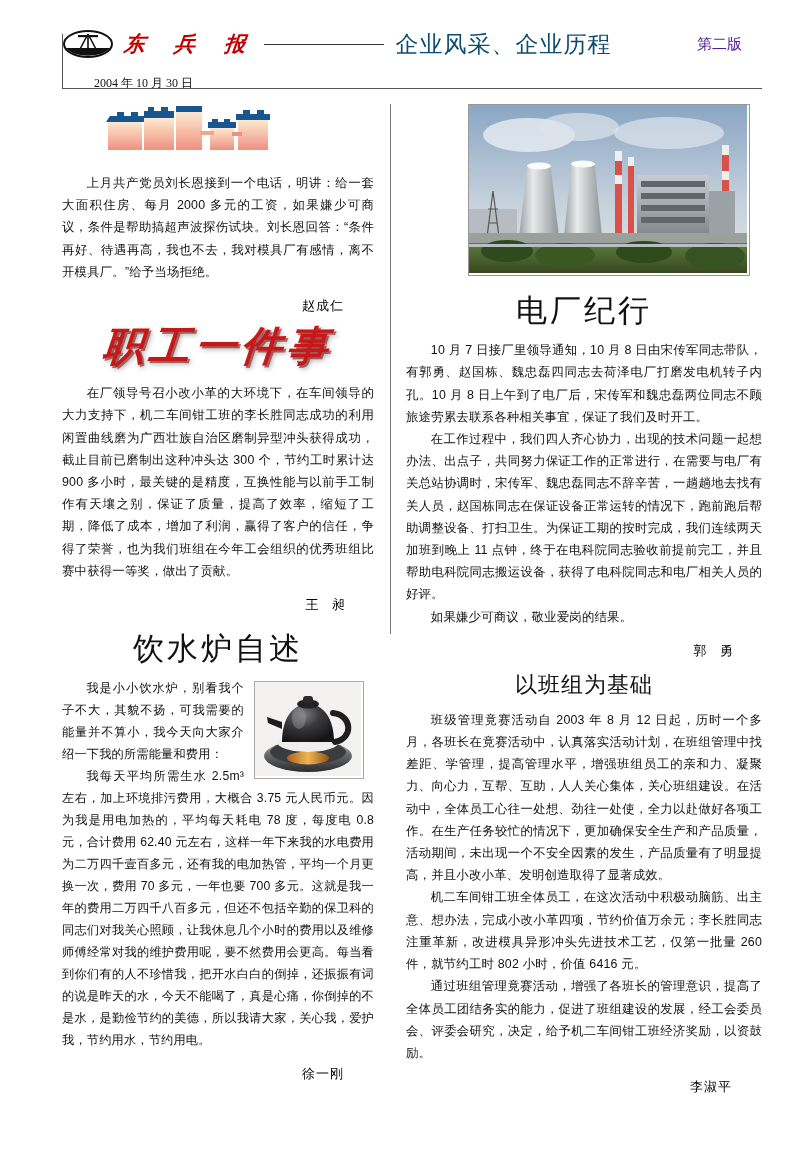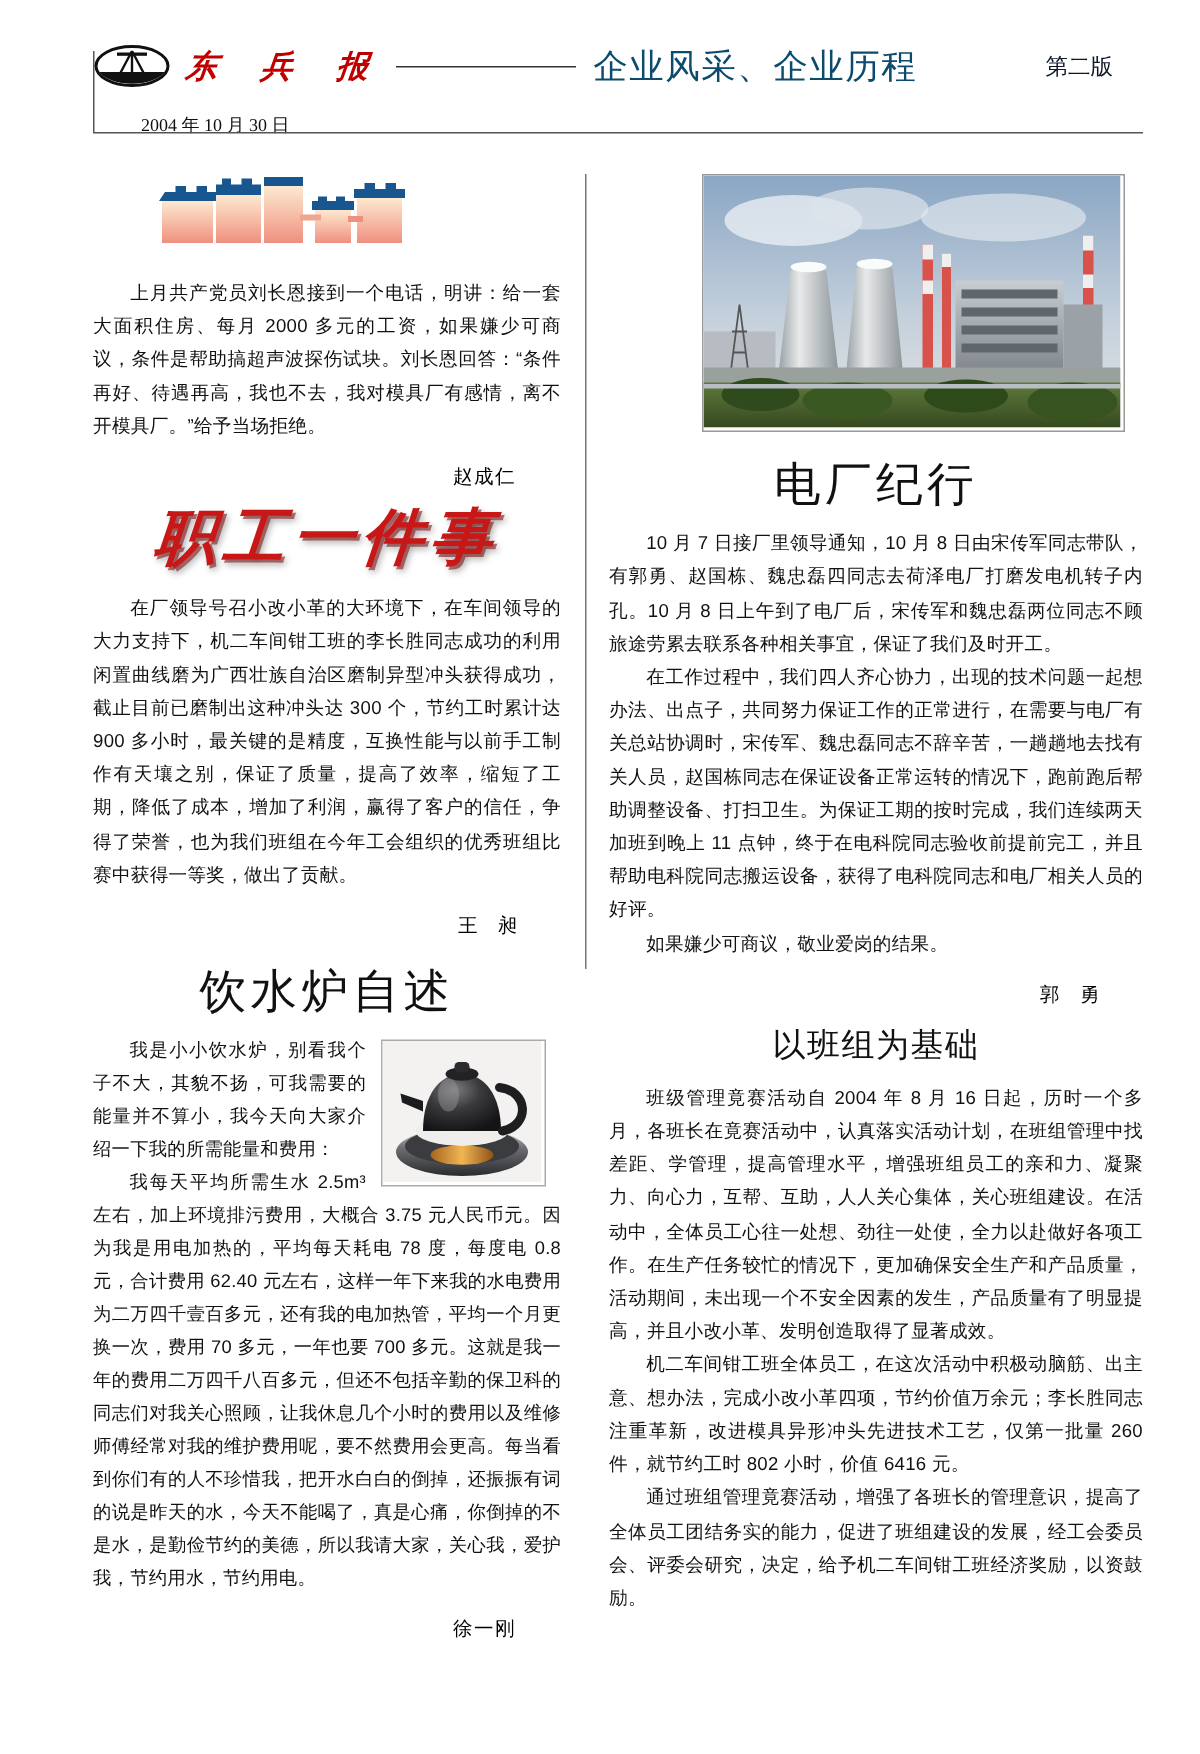--- a/index.html
+++ b/index.html
@@ -68,21 +68,21 @@
     font-family: "Liberation Serif", "DejaVu Serif", serif;
     font-size: 23px;
     color: #0c4a6e;
     letter-spacing: 1px;
     white-space: nowrap;
     flex: 0 0 auto;
   }
   .page-number {
     font-family: "Liberation Serif", "DejaVu Serif", serif;
     font-size: 15px;
-    color: #0f172a;
+    color: #4c1d95;
     margin-left: auto;
     padding-right: 20px;
     white-space: nowrap;
   }
   .issue-date {
     position: absolute;
     left: 32px;
     top: 42px;
     font-family: "Liberation Serif", "DejaVu Serif", serif;
     font-size: 12px;
@@ -104,21 +104,21 @@
     top: 34px;
     width: 0;
     height: 54px;
     border-left: 1.2px solid #555;
   }
 
   
   .columns {
     position: absolute;
     left: 62px;
-    top: 108px;
+    top: 96px;
     width: 700px;
     height: 1030px;
   }
   .col-divider {
     position: absolute;
     left: 328px;
     top: 8px;
     width: 0;
     height: 530px;
     border-left: 1.1px solid #777;
@@ -420,20 +420,21 @@
         <p>在工作过程中，我们四人齐心协力，出现的技术问题一起想办法、出点子，共同努力保证工作的正常进行，在需要与电厂有关总站协调时，宋传军、魏忠磊同志不辞辛苦，一趟趟地去找有关人员，赵国栋同志在保证设备正常运转的情况下，跑前跑后帮助调整设备、打扫卫生。为保证工期的按时完成，我们连续两天加班到晚上 11 点钟，终于在电科院同志验收前提前完工，并且帮助电科院同志搬运设备，获得了电科院同志和电厂相关人员的好评。</p>
         <p>如果嫌少可商议，敬业爱岗的结果。</p>
       </div>
       <div class="byline">郭  勇</div>
 
       <div class="plain-title two-line">
         <span class="l1">以班组为基础</span>
       </div>
 
       <div class="body-text">
-        <p>班级管理竟赛活动自 2004 年 8 月 16 日起，历时一个多月，各班长在竟赛活动中，认真落实活动计划，在班组管理中找差距、学管理，提高管理水平，增强班组员工的亲和力、凝聚力、向心力，互帮、互助，人人关心集体，关心班组建设。在活动中，全体员工心往一处想、劲往一处使，全力以赴做好各项工作。在生产任务较忙的情况下，更加确保安全生产和产品质量，活动期间，未出现一个不安全因素的发生，产品质量有了明显提高，并且小改小革、发明创造取得了显著成效。</p>
+        <p>班级管理竟赛活动自 2003 年 8 月 12 日起，历时一个多月，各班长在竟赛活动中，认真落实活动计划，在班组管理中找差距、学管理，提高管理水平，增强班组员工的亲和力、凝聚力、向心力，互帮、互助，人人关心集体，关心班组建设。在活动中，全体员工心往一处想、劲往一处使，全力以赴做好各项工作。在生产任务较忙的情况下，更加确保安全生产和产品质量，活动期间，未出现一个不安全因素的发生，产品质量有了明显提高，并且小改小革、发明创造取得了显著成效。</p>
         <p>机二车间钳工班全体员工，在这次活动中积极动脑筋、出主意、想办法，完成小改小革四项，节约价值万余元；李长胜同志注重革新，改进模具异形冲头先进技术工艺，仅第一批量 260 件，就节约工时 802 小时，价值 6416 元。</p>
         <p>通过班组管理竟赛活动，增强了各班长的管理意识，提高了全体员工团结务实的能力，促进了班组建设的发展，经工会委员会、评委会研究，决定，给予机二车间钳工班经济奖励，以资鼓励。</p>
       </div>
+      <div class="byline tight">李淑平</div>
     </div>
 
   </div>
 </div>
 
 </body></html>

